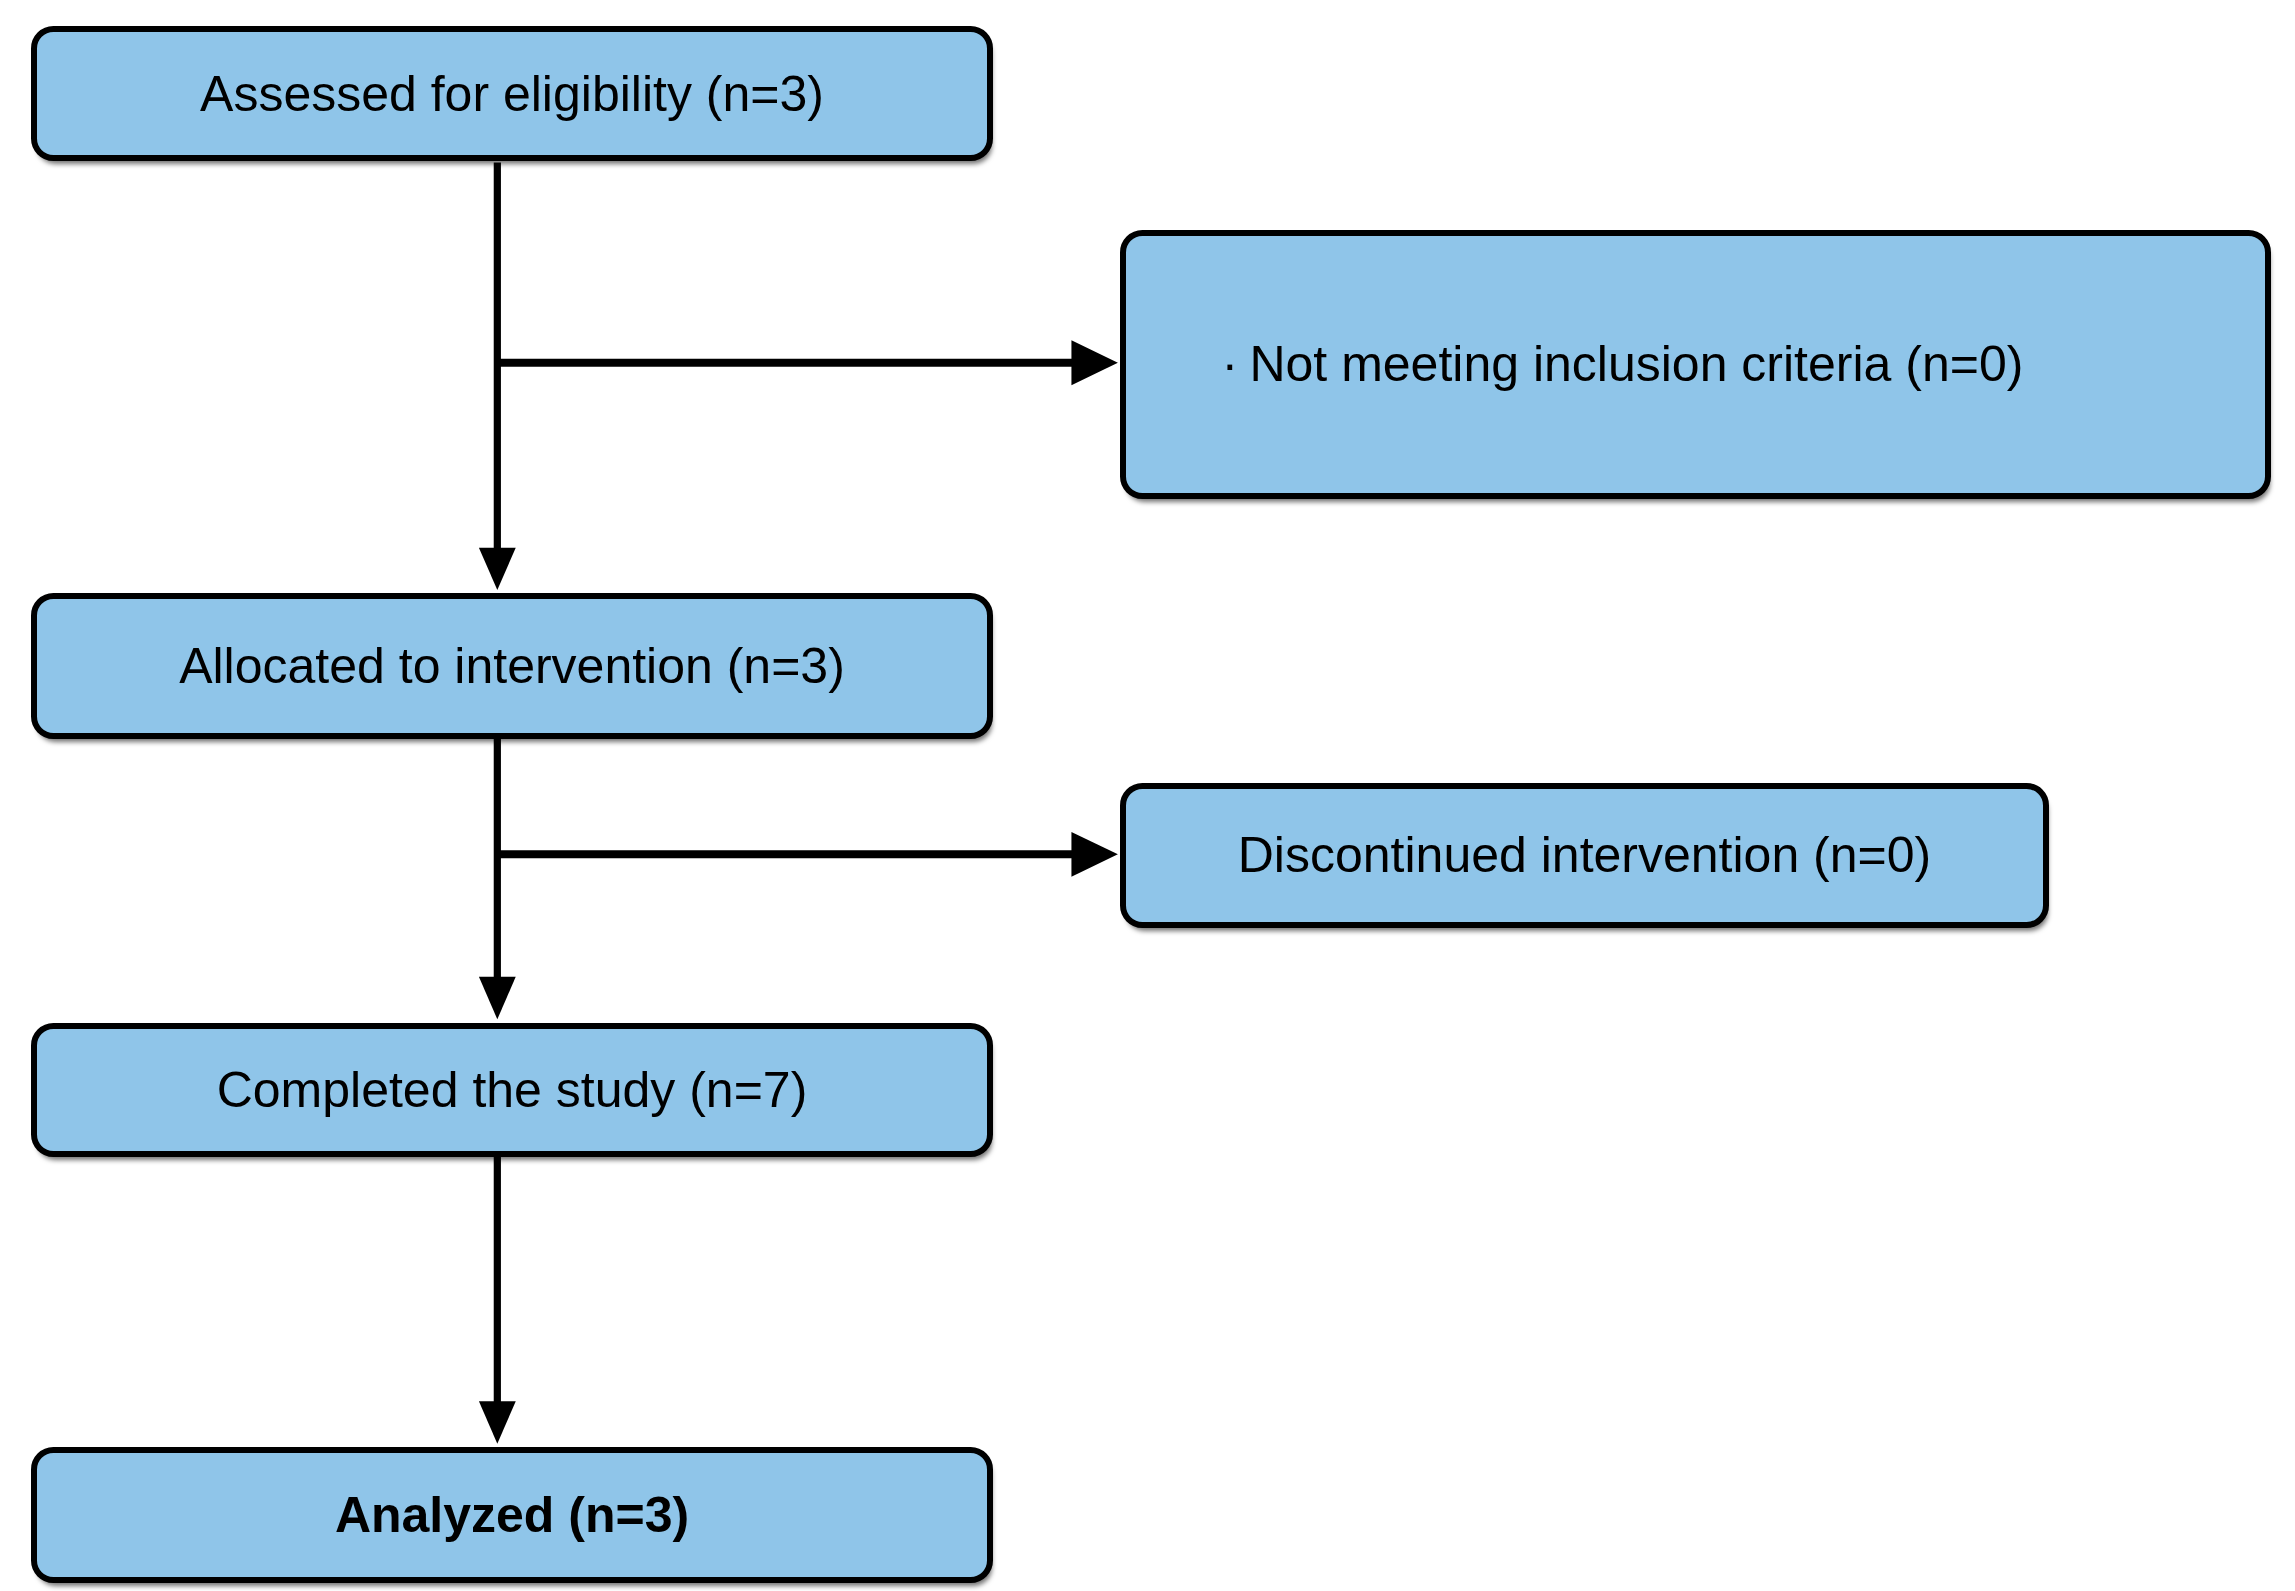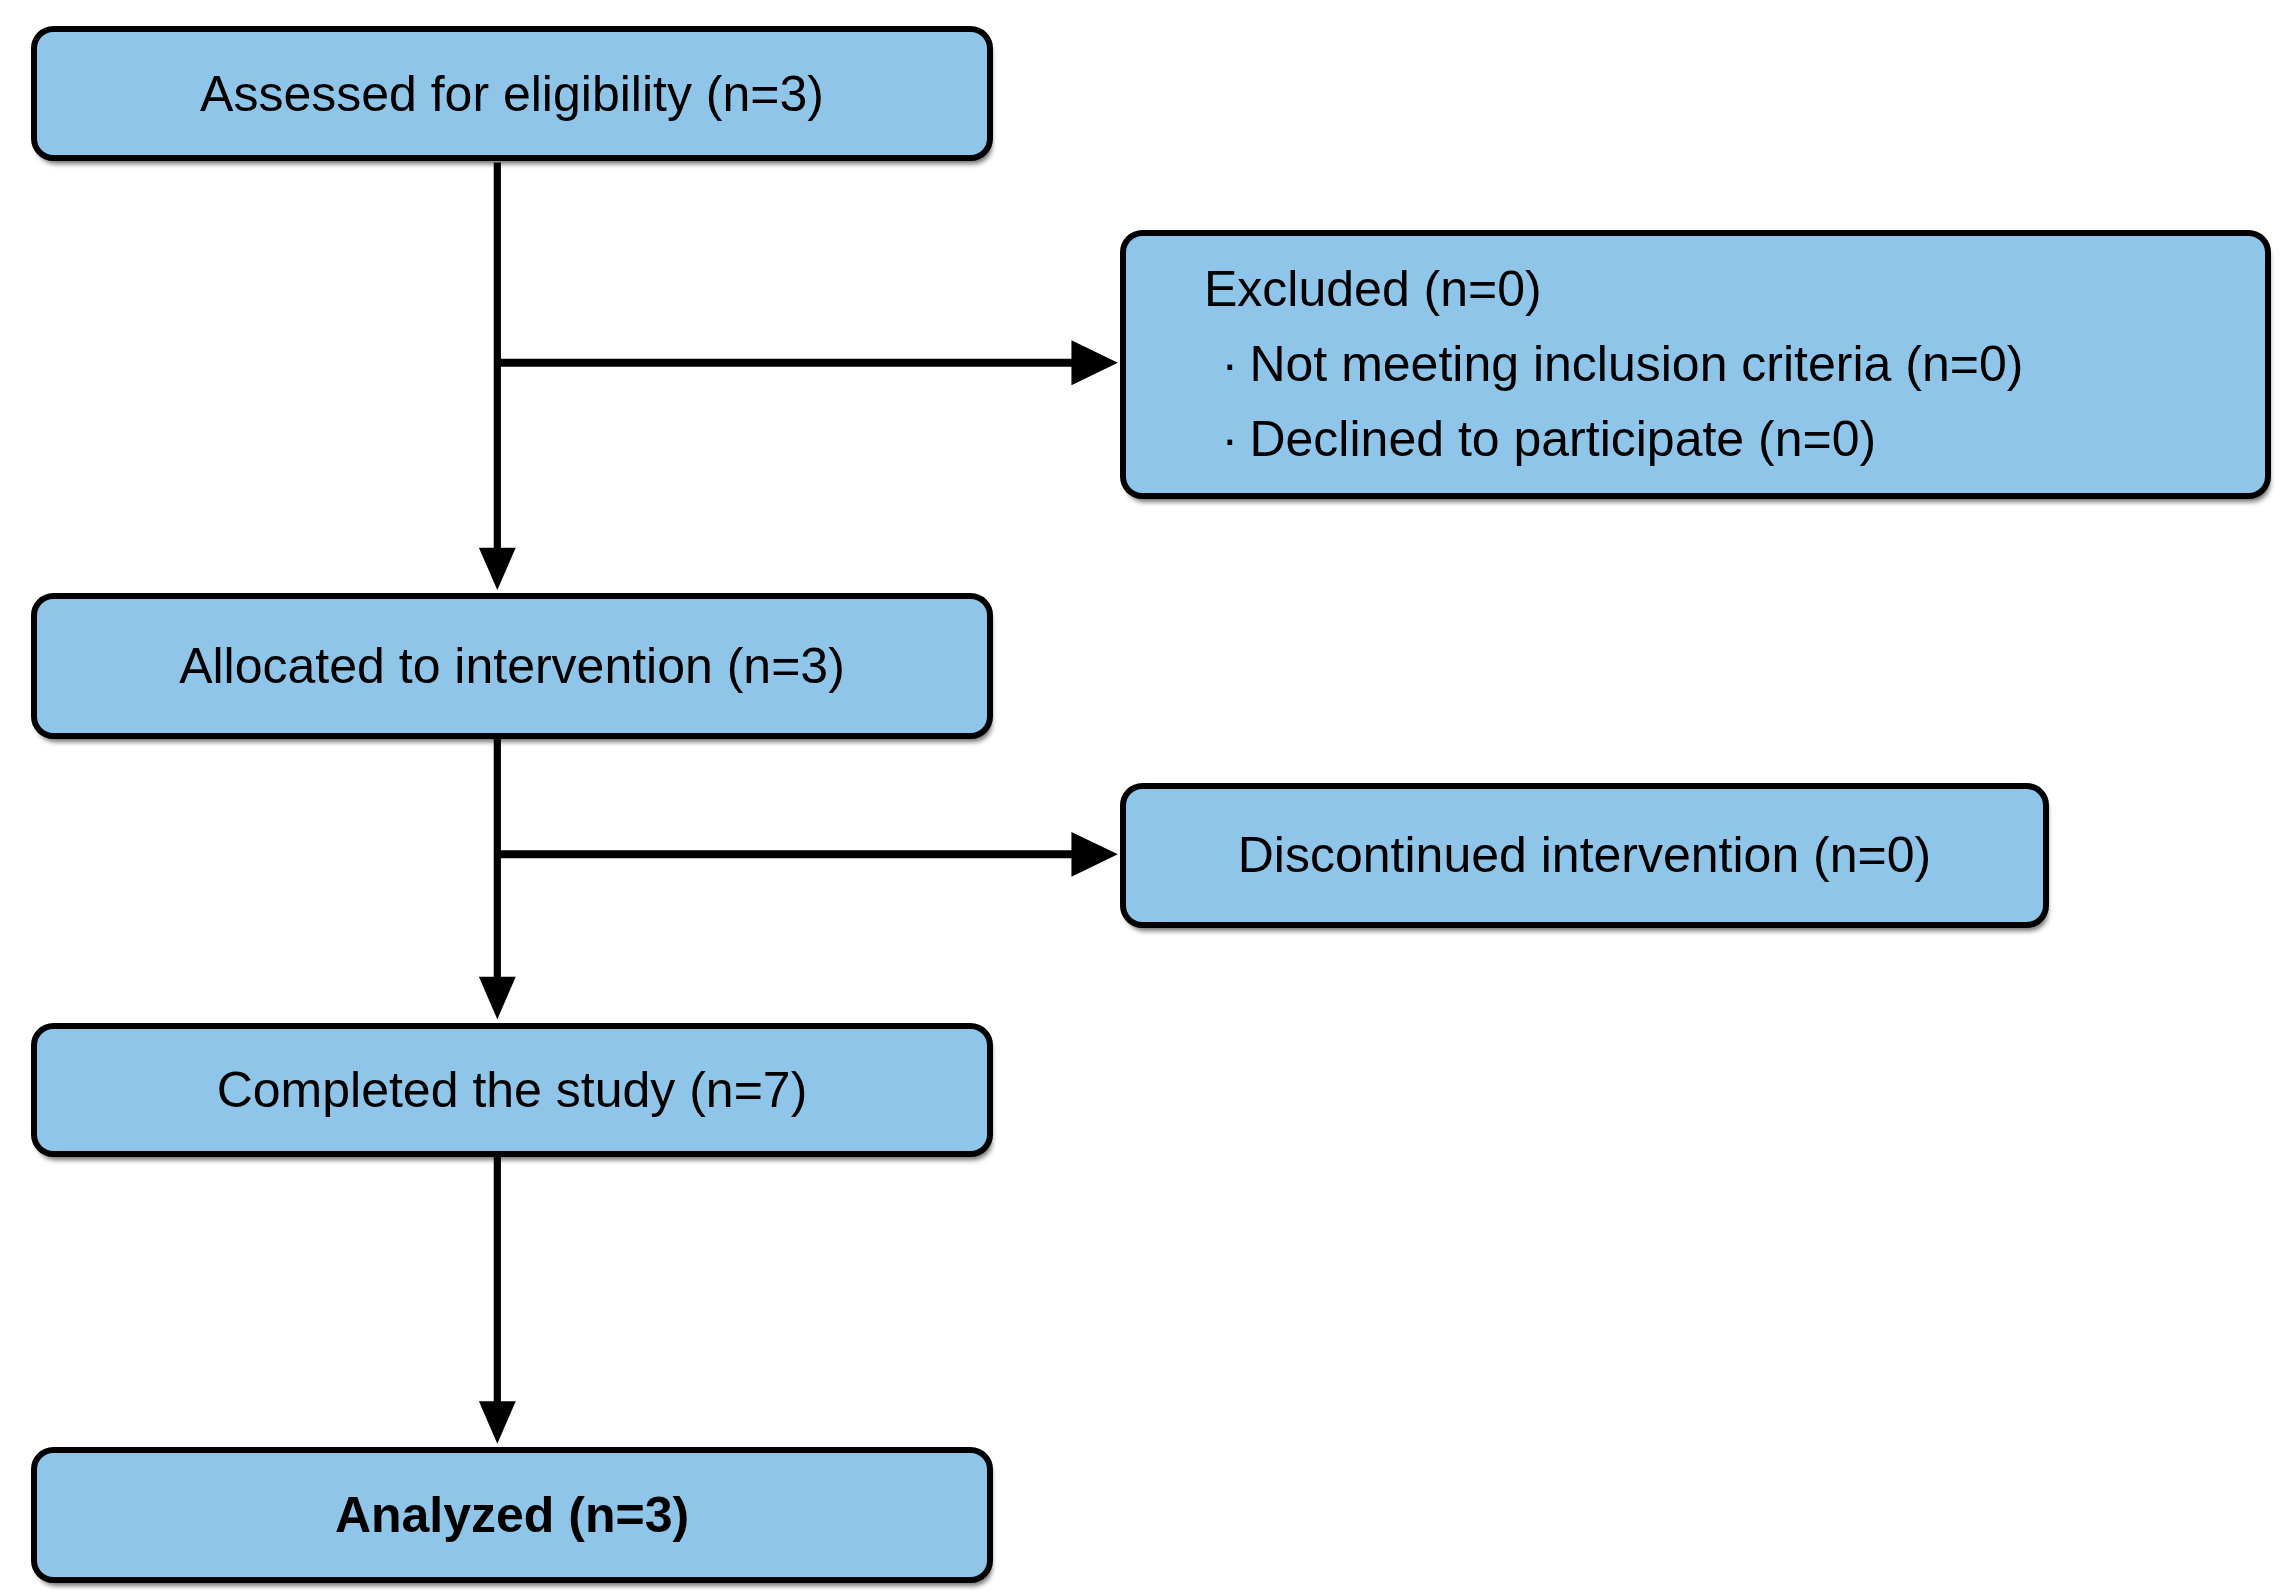--- a/index.html
+++ b/index.html
@@ -95,26 +95,22 @@
       <line x1="621" y1="1445" x2="621" y2="1758" stroke="#000000" stroke-width="9"></line>
       <polygon points="621,1803 598,1750 644,1750" fill="#000000"></polygon>
     </g>
   </svg>
 
   <div class="box box-assessed">
     <span class="label">Assessed for eligibility (n=3)</span>
   </div>
 
   <div class="box box-excluded">
-    <div>Excluded (n=0)</div>
     <div class="excluded-item">
       <span class="bullet">·</span><span>Not meeting inclusion criteria (n=0)</span>
-    </div>
-    <div class="excluded-item">
-      <span class="bullet">·</span><span>Declined to participate (n=0)</span>
     </div>
   </div>
 
   <div class="box box-allocated">
     <span class="label">Allocated to intervention (n=3)</span>
   </div>
 
   <div class="box box-discontinued">
     <span class="label">Discontinued intervention (n=0)</span>
   </div>

